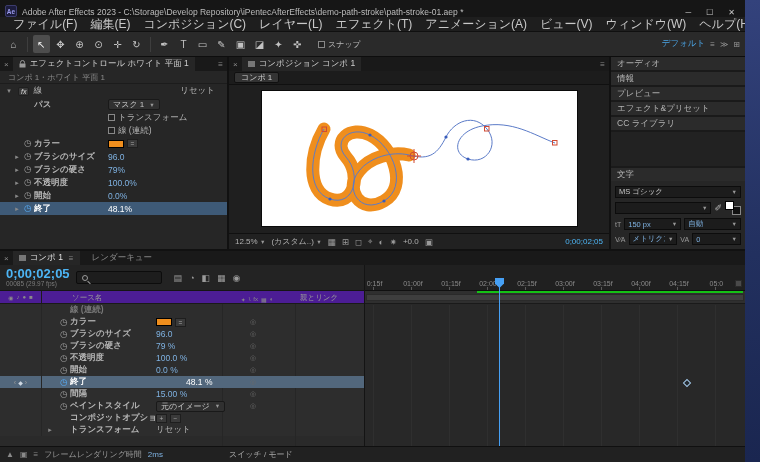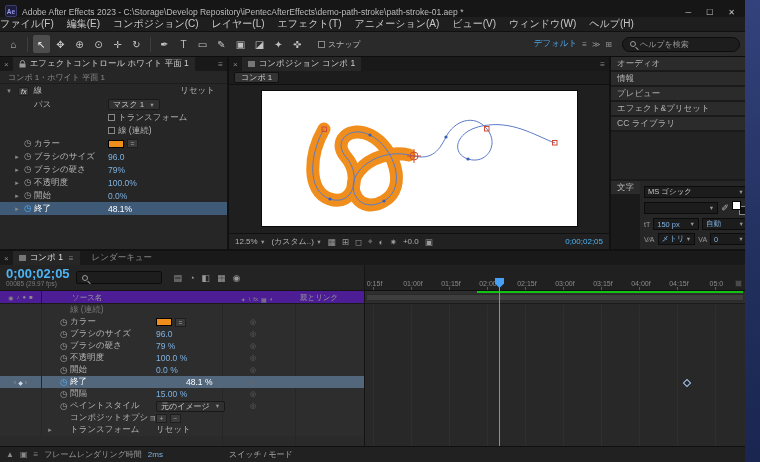--- a/index.html
+++ b/index.html
@@ -6,21 +6,21 @@
   html,body{width:760px;height:462px;overflow:hidden;background:#000;}
   #screen{display:flex;width:760px;height:462px;}
   #ae{width:745px;height:462px;display:flex;flex-direction:column;background:#1e1e1e;overflow:hidden;}
   #desktop{width:15px;height:462px;background:linear-gradient(180deg,#33427c 0%,#22305f 55%,#1a2650 100%);}
 
   
   .titlebar{height:17px;background:#161616;display:flex;align-items:flex-end;gap:5px;padding:0 5px;font-size:8.5px;color:#bdbdbd;flex:none;}
   .ae-badge{width:12px;height:12px;background:#1d1d3d;color:#9b9bee;font-size:6.5px;font-weight:bold;display:flex;align-items:center;justify-content:center;border-radius:2px;border:1px solid #3c3c6e;flex:none;}
   .title-text{flex:1;white-space:nowrap;overflow:hidden;}
   .win-btns{display:flex;gap:15px;padding-right:5px;font-size:8px;color:#c8c8c8;}
-  .menubar{height:15px;background:#1e1e1e;border-bottom:1px solid #101010;display:flex;align-items:center;gap:13px;padding:0 0;font-size:10px;color:#c9c9c9;flex:none;}
+  .menubar{height:15px;background:#1e1e1e;border-bottom:1px solid #101010;display:flex;align-items:center;gap:13px;padding:0 13px;font-size:12px;color:#c9c9c9;flex:none;}
   .menu-item{white-space:nowrap;}
   .toolbar{height:25px;background:#2a2a2a;border-bottom:1px solid #0d0d0d;display:flex;align-items:center;gap:2px;padding:0 5px;color:#c2c2c2;flex:none;}
   #tool-strip{display:flex;align-items:center;gap:2px;}
   .tool{width:17px;height:18px;display:flex;align-items:center;justify-content:center;font-size:10px;border-radius:2px;}
   .tool.active{background:#4d4d4d;color:#fff;}
   .tb-sep{width:1px;height:15px;background:#3e3e3e;margin:0 3px;display:inline-block;}
   .snap{display:flex;align-items:center;gap:3px;font-size:8px;color:#b5b5b5;margin-left:10px;}
   .cbx{width:7px;height:7px;border:1px solid #888;display:inline-block;background:#222;flex:none;}
   .workspace{margin-left:auto;display:flex;align-items:center;gap:5px;font-size:8.5px;}
   .ws-label{color:#4ba6e8;}
@@ -46,21 +46,21 @@
   .ec-effect-header{height:14px;display:flex;align-items:center;gap:4px;padding:0 4px;font-size:8.5px;color:#c2c2c2;}
   .fx-badge{font-size:7px;font-style:italic;color:#ddd;background:#3a3a3a;border-radius:2px;padding:0 2px;border:1px solid #1f1f1f;}
   .reset-link{margin-left:auto;color:#b5b5b5;padding-right:8px;}
   .ec-row{display:flex;align-items:center;height:13px;padding-left:12px;font-size:8.5px;color:#b5b5b5;}
   .ec-row.sel{background:#3e5a77;color:#fff;}
   .ec-row.sel .val{color:#fff;}
   .tw{width:10px;color:#8a8a8a;font-size:7px;flex:none;text-align:center;}
   .sw{width:12px;color:#9a9a9a;font-size:9px;flex:none;text-align:center;line-height:1;}
   .sw.on{color:#57a9f0;}
   .swslot{width:12px;flex:none;}
-  .lab{width:74px;flex:none;white-space:nowrap;overflow:hidden;}
+  .lab{width:74px;flex:none;white-space:nowrap;overflow:hidden;font-weight:bold;}
   .lab.dim{color:#787878;}
   .vz{display:flex;align-items:center;gap:3px;min-width:0;}
   .val{color:var(--value-blue);white-space:nowrap;}
   .ddl{display:inline-flex;align-items:center;gap:5px;background:#303030;border:1px solid #191919;border-radius:2px;height:11px;padding:0 4px;color:#c6c6c6;font-size:8px;white-space:nowrap;}
   .arr{font-size:5.5px;color:#999;}
   .swatch{width:16px;height:8px;background:var(--orange);border:1px solid #000;display:inline-block;flex:none;}
   .chip{min-width:11px;height:9px;background:#3a3a3a;border:1px solid #1e1e1e;color:#aaa;font-size:6.5px;display:inline-flex;align-items:center;justify-content:center;padding:0 1px;}
 
   
   .comp{flex:1;}
@@ -69,21 +69,21 @@
   .viewer{flex:1;background:#1f1f1f;display:flex;align-items:flex-start;justify-content:center;overflow:hidden;min-height:0;}
   .canvas{width:315px;height:135px;background:#fff;margin-top:6px;box-shadow:0 0 0 1px #0a0a0a;flex:none;}
   .comp-bottom{height:16px;background:#212121;border-top:1px solid #101010;display:flex;align-items:center;gap:6px;padding:0 6px;font-size:8px;color:#b0b0b0;flex:none;}
   .cb-ico{color:#9a9a9a;font-size:8.5px;}
   .tc{color:var(--timecode-blue);}
 
   
   .rightcol{width:134px;flex:none;display:flex;flex-direction:column;background:#1a1a1a;gap:2px;}
   .rp-header{height:13px;background:#2b2b2b;display:flex;align-items:center;padding:0 6px;font-size:8.5px;color:#b5b5b5;flex:none;}
   .rp-spacer{flex:1;background:#222;}
-  .char-panel{display:flex;flex:none;}
+  .char-panel{display:flex;flex-direction:column;flex:none;}
   .char-body{background:#262626;padding:2px 0 4px 0;}
   .char-row{display:flex;align-items:center;gap:3px;margin:3px 4px 0 4px;}
   .char-select{flex:1;min-width:0;height:12px;background:#1c1c1c;border:1px solid #0c0c0c;display:flex;align-items:center;gap:3px;padding:0 3px;font-size:7.5px;color:#c6c6c6;}
   .char-select .arr{margin-left:auto;}
   .cv{color:var(--value-blue);white-space:nowrap;overflow:hidden;}
   .char-ico{font-size:7px;color:#9a9a9a;flex:none;}
   .eyedrop{font-size:9px;color:#b0b0b0;flex:none;}
   .color-chips{position:relative;width:16px;height:14px;flex:none;display:inline-block;}
   .chip-back{position:absolute;right:0;bottom:0;width:9px;height:9px;background:#111;border:1px solid #888;}
   .chip-front{position:absolute;left:0;top:0;width:9px;height:9px;background:#fff;border:1px solid #000;}
@@ -189,24 +189,20 @@
         </span>
       <span class="snap">
         <span class="cbx"></span>
         <span>スナップ</span>
       </span>
       <span class="workspace">
         <span class="ws-label">デフォルト</span>
         <span class="hamb">≡</span>
         <span class="hamb">≫</span>
         <span class="hamb">⊞</span>
-      </span>
-      <span class="searchbox">
-        <span class="mag"></span>
-        <span class="search-text">ヘルプを検索</span>
       </span>
     </div>
 
     <div class="main">
 
       <div class="panel ec">
         <div class="tabbar">
           <span class="tab-close">×</span>
           <span class="tab">
             <svg width="7" height="8">

